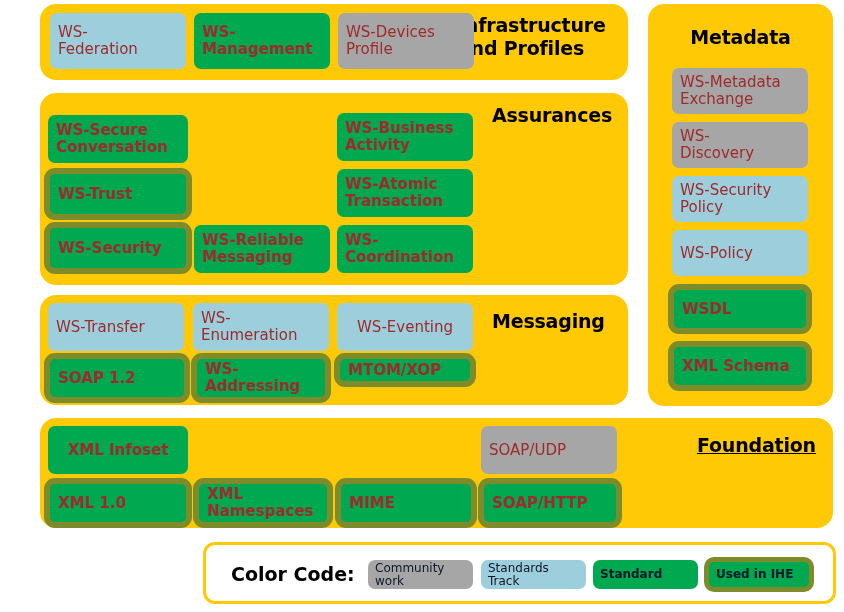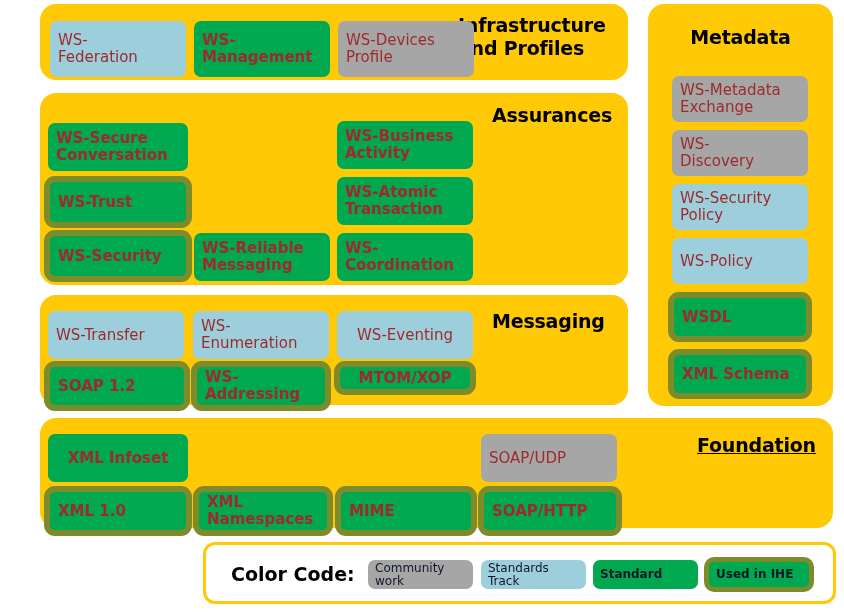--- a/index.html
+++ b/index.html
@@ -28,21 +28,20 @@
     position:absolute;
     border-radius:7px;
     box-sizing:border-box;
     display:flex;
     align-items:center;
     padding:0 8px;
     color:#9E2A2B;
     font-size:15px;
     line-height:17px;
     overflow:hidden;
-    margin-top:8px;
   }
   .tile span{display:block;}
 
   
   .t-community{background:#A6A6A6;font-weight:normal;}
   
   .t-track{background:#9DCEDC;font-weight:normal;}
   
   .t-standard{background:#00A94F;font-weight:bold;}
   
@@ -181,21 +180,21 @@
   <span>
       <span>SOAP 1.2</span>
     </span>
 </div>
 <div class="tile t-ihe" style="left:191px;top:353px;width:140px;height:50px;">
   <span>
     <span>WS-</span>
     <span>Addressing</span>
   </span>
 </div>
-<div class="tile t-ihe" style="left:334px;top:353px;width:142px;height:34px;justify-content:center;">
+<div class="tile t-ihe" style="left:334px;top:353px;width:142px;height:34px;">
   <span>
       <span>MTOM/XOP</span>
     </span>
 </div>
 
 <div class="panel" style="left:40px;top:418px;width:793px;height:110px;"></div>
 <div class="panel-title" style="left:697px;top:434px;width:140px;text-decoration:underline;">
   <div>Foundation</div>
 </div>
 

